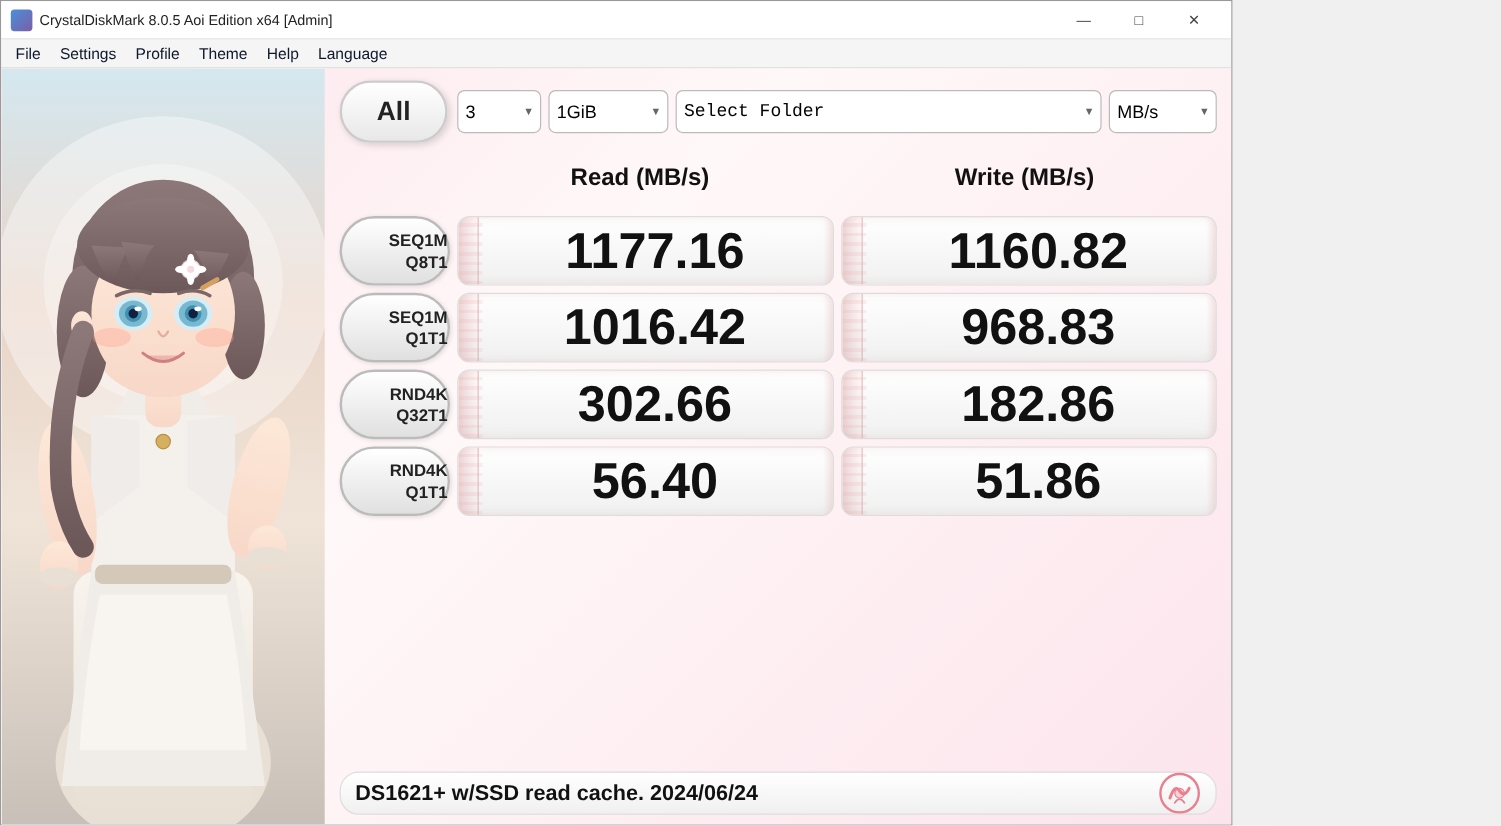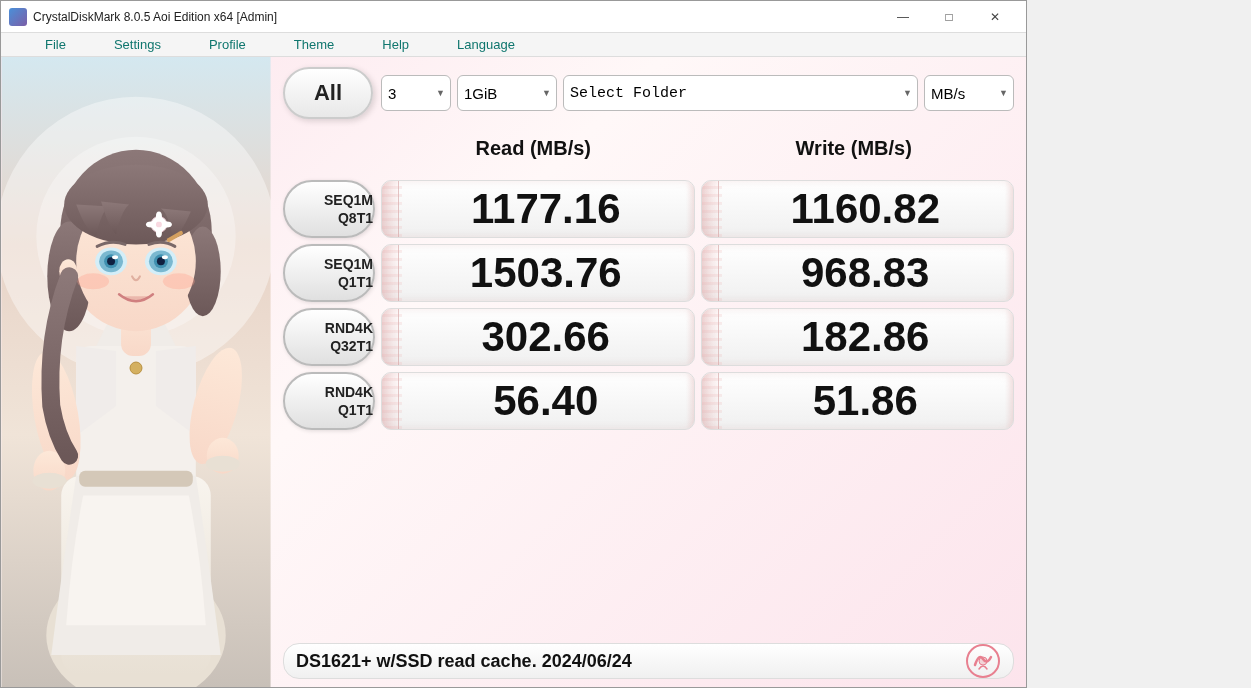--- a/index.html
+++ b/index.html
@@ -69,24 +69,23 @@
       background: #f5f5f5;
       display: flex;
       align-items: center;
       padding: 0 4px;
       border-bottom: 1px solid #ddd;
     }
 
     .menu-item {
       padding: 2px 8px;
       font-size: 13px;
-      color: #0f766e;
+      color: #0f172a;
       cursor: pointer;
       border-radius: 3px;
-      margin-left: 32px;
     }
 
     .main-content {
       flex: 1;
       display: flex;
       position: relative;
       background: linear-gradient(135deg, #fce4ec 0%, #fff8f8 40%, #fce4ec 100%);
       overflow: hidden;
     }
 
@@ -541,21 +540,21 @@
           </div>
         </div>
 
         <div class="data-row">
           <button class="row-label-btn">
             <span>SEQ1M</span>
             <span>Q1T1</span>
           </button>
           <div class="data-cell">
             <div class="floral-left"></div>
-            <span class="cell-value">1503.76</span>
+            <span class="cell-value">1016.42</span>
           </div>
           <div class="data-cell">
             <div class="floral-left"></div>
             <span class="cell-value">968.83</span>
           </div>
         </div>
 
         <div class="data-row">
           <button class="row-label-btn">
             <span>RND4K</span>

